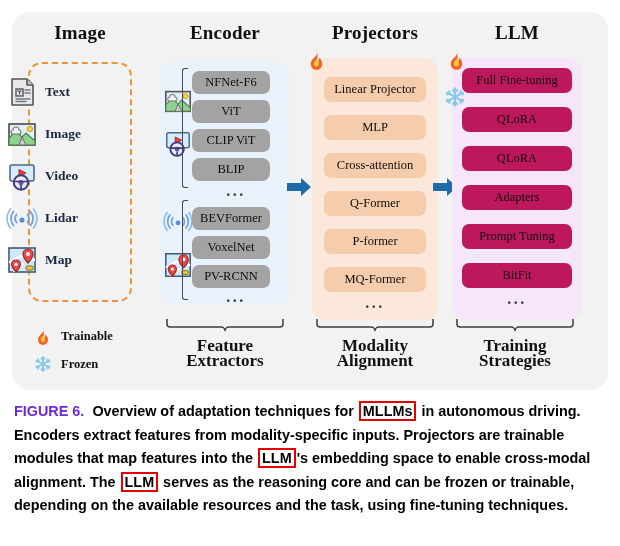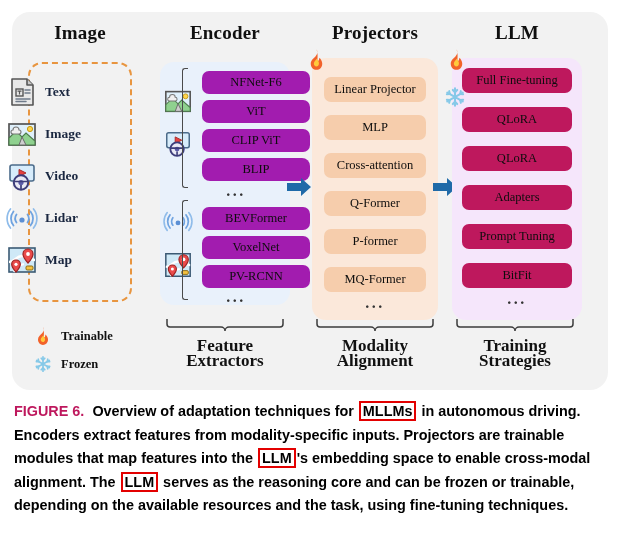--- a/index.html
+++ b/index.html
@@ -64,21 +64,21 @@
   .panel-llm       { left: 452px; top: 58px; width: 130px; height: 262px; background:#f5e6fb; }
 
   .pill {
     position: absolute;
     border-radius: 7px;
     display: flex; align-items: center; justify-content: center;
     font-family: "Liberation Serif", serif;
     font-size: 12.5px; color: #0d0d0d;
     white-space: nowrap;
   }
-  .pill-enc  { background:#a21caf; left: 202px; width: 108px; height: 23px; }
+  .pill-enc  { background:#a3a3a3; left: 192px; width: 78px; height: 23px; }
   .pill-proj { background:#f6cdac; left: 324px; width: 102px; height: 25px; }
   .pill-llm  { background:#be185d; left: 462px; width: 110px; height: 25px; }
 
   .dots {
     position: absolute;
     font-family: "Liberation Serif", serif;
     font-size: 16px; font-weight: bold; color: #333;
     letter-spacing: 2.5px; text-align: center;
   }
 
@@ -112,21 +112,21 @@
   
   .caption {
     position: absolute; left: 14px; top: 400px; width: 594px;
     font-family: "Liberation Sans", sans-serif;
     font-weight: bold;
     font-size: 14.4px;
     line-height: 23.5px;
     color: #000;
     text-align: left;
   }
-  .cap-figno { color: #be185d; }
+  .cap-figno { color: #6d28d9; }
   .boxed {
     border: 2px solid #e30000;
     padding: 0 2px;
     margin: 0 1px;
   }
 </style>
 </head>
 <body>
 
 <div id="root">

